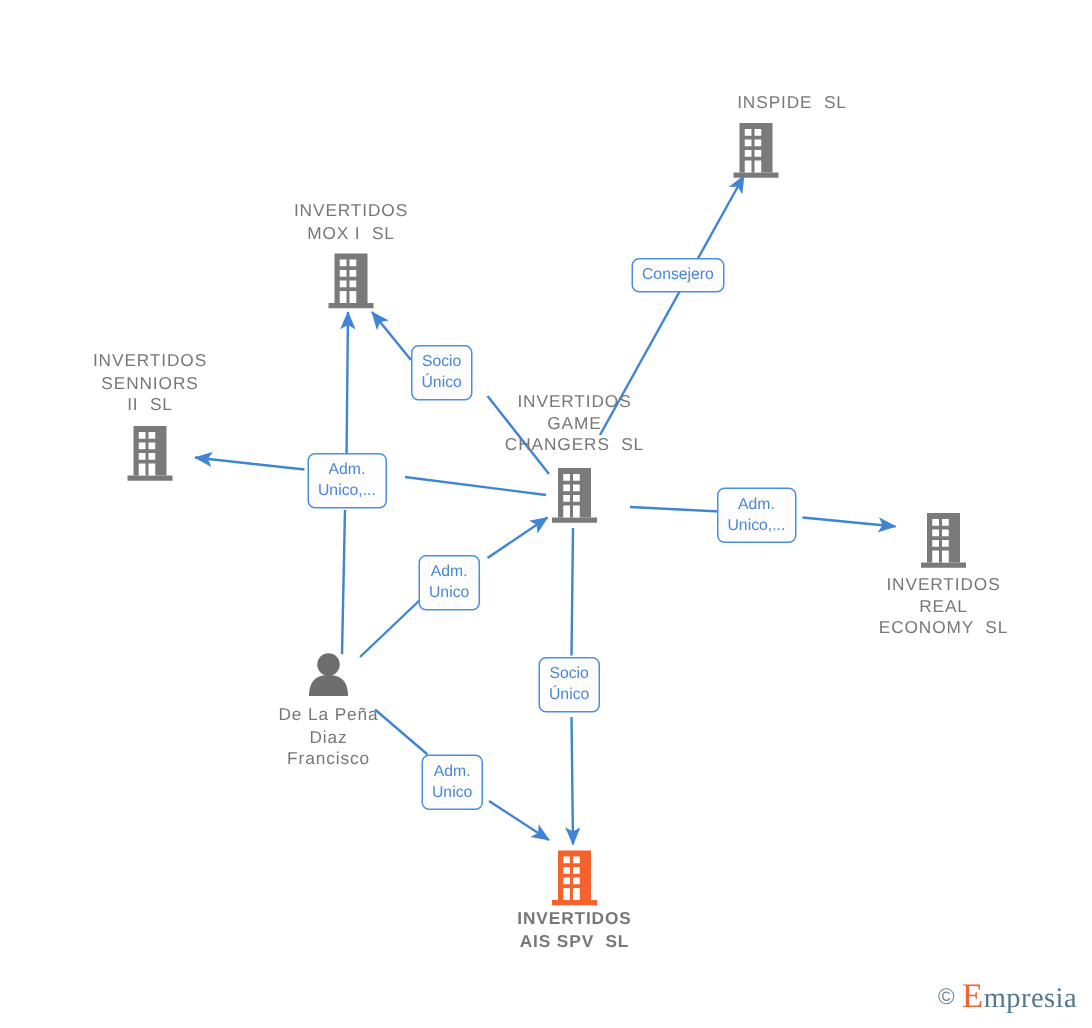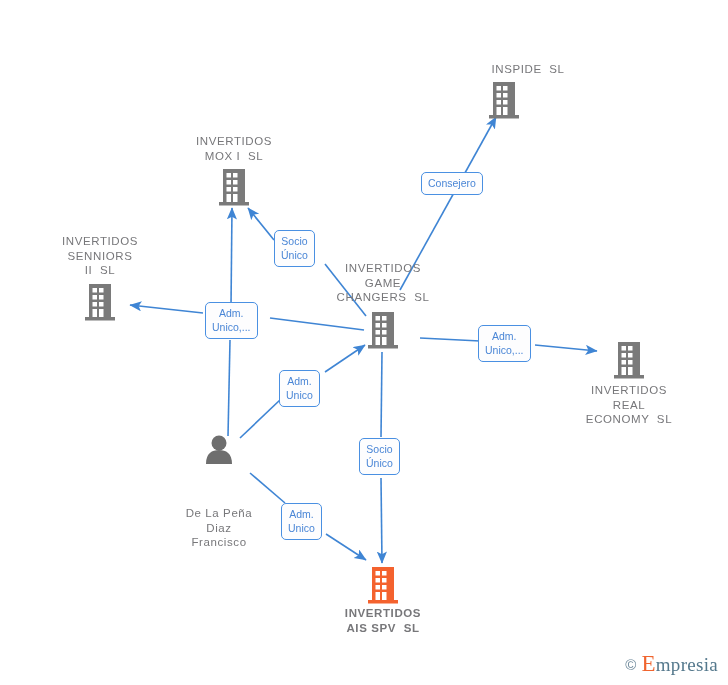--- a/index.html
+++ b/index.html
@@ -259,21 +259,21 @@
 II  SL</div>
 
 <div class="node-label" style="left:293px; top:261px; width:180px;">INVERTIDOS
 GAME
 CHANGERS  SL</div>
 
 <div class="node-label" style="left:539px; top:383px; width:180px;">INVERTIDOS
 REAL
 ECONOMY  SL</div>
 
-<div class="node-label" style="left:139px; top:470px; width:160px;margin-top:36px;">De La Peña
+<div class="node-label" style="left:139px; top:470px; width:160px;">De La Peña
 Diaz
 Francisco</div>
 
 <div class="node-label bold" style="left:293px; top:606px; width:180px;">INVERTIDOS
 AIS SPV  SL</div>
 
 <div class="edge-label" style="left:421px; top:172px;">Consejero</div>
 
 <div class="edge-label" style="left:274px; top:230px;">Socio
 Único</div>

